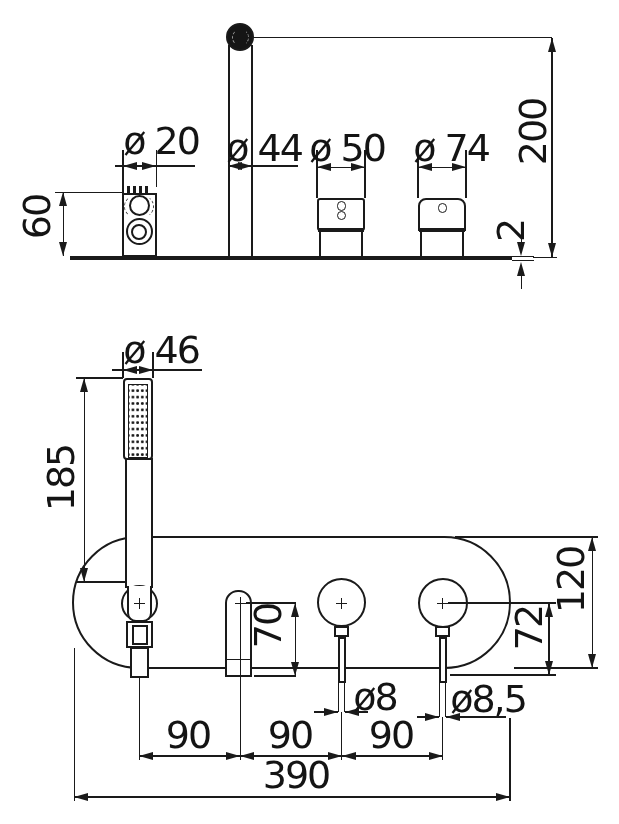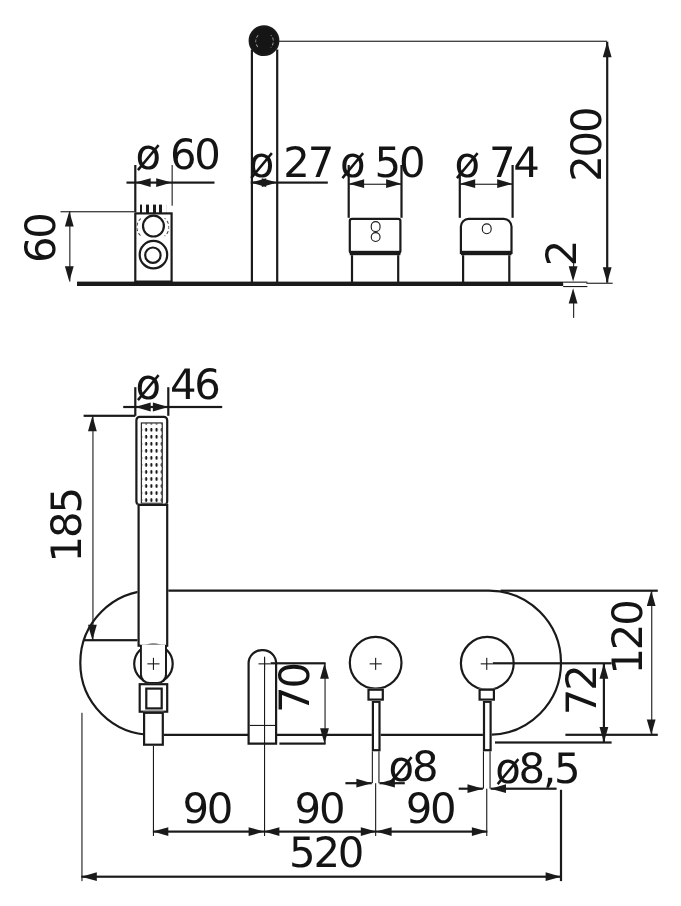--- a/index.html
+++ b/index.html
@@ -67,26 +67,26 @@
   <div class="ln" style="left:63px;top:192px;width:1.3px;height:64px;"></div>
   <div class="arr aU" style="left:59px;top:192px;"></div>
   <div class="arr aD" style="left:59px;top:242px;"></div>
   <div class="lbl v" style="left:-23px;top:198px;">60</div>
 
   <div class="ln" style="left:115px;top:165.4px;width:80px;height:1.3px;"></div>
   <div class="ln" style="left:122.4px;top:150px;width:1.2px;height:43px;"></div>
   <div class="ln" style="left:155.5px;top:150px;width:1.2px;height:37px;"></div>
   <div class="arr aL" style="left:123px;top:161.5px;"></div>
   <div class="arr aR" style="left:142px;top:161.5px;"></div>
-  <div class="lbl" style="left:101px;top:122px;">ø 60</div>
+  <div class="lbl" style="left:101px;top:122px;">ø 20</div>
 
   <div class="ln" style="left:228px;top:165.4px;width:70px;height:1.3px;"></div>
   <div class="arr aL" style="left:228px;top:161.5px;"></div>
   <div class="arr aR" style="left:238px;top:161.5px;"></div>
-  <div class="lbl" style="left:204px;top:129px;">ø 27</div>
+  <div class="lbl" style="left:204px;top:129px;">ø 44</div>
 
   <div class="ln" style="left:317px;top:166.5px;width:48px;height:1.3px;"></div>
   <div class="ln" style="left:316.4px;top:150px;width:1.2px;height:48px;"></div>
   <div class="ln" style="left:364.4px;top:150px;width:1.2px;height:48px;"></div>
   <div class="arr aL" style="left:317px;top:162.5px;"></div>
   <div class="arr aR" style="left:351px;top:162.5px;"></div>
   <div class="lbl" style="left:287px;top:129px;">ø 50</div>
 
   <div class="ln" style="left:418px;top:166.5px;width:48px;height:1.3px;"></div>
   <div class="ln" style="left:417.4px;top:150px;width:1.2px;height:48px;"></div>
@@ -197,15 +197,15 @@
   <div class="arr aR" style="left:428.5px;top:751.6px;"></div>
   <div class="lbl" style="left:128px;top:716px;">90</div>
   <div class="lbl" style="left:230px;top:716px;">90</div>
   <div class="lbl" style="left:331px;top:716px;">90</div>
 
   <div class="ln" style="left:73.5px;top:648px;width:1.2px;height:153px;"></div>
   <div class="ln" style="left:509.4px;top:718px;width:1.2px;height:83px;"></div>
   <div class="ln" style="left:74px;top:796.4px;width:436px;height:1.3px;"></div>
   <div class="arr aL" style="left:74px;top:792.6px;"></div>
   <div class="arr aR" style="left:496px;top:792.6px;"></div>
-  <div class="lbl" style="left:236px;top:756px;">520</div>
+  <div class="lbl" style="left:236px;top:756px;">390</div>
 
 </div>
 
 </body></html>

